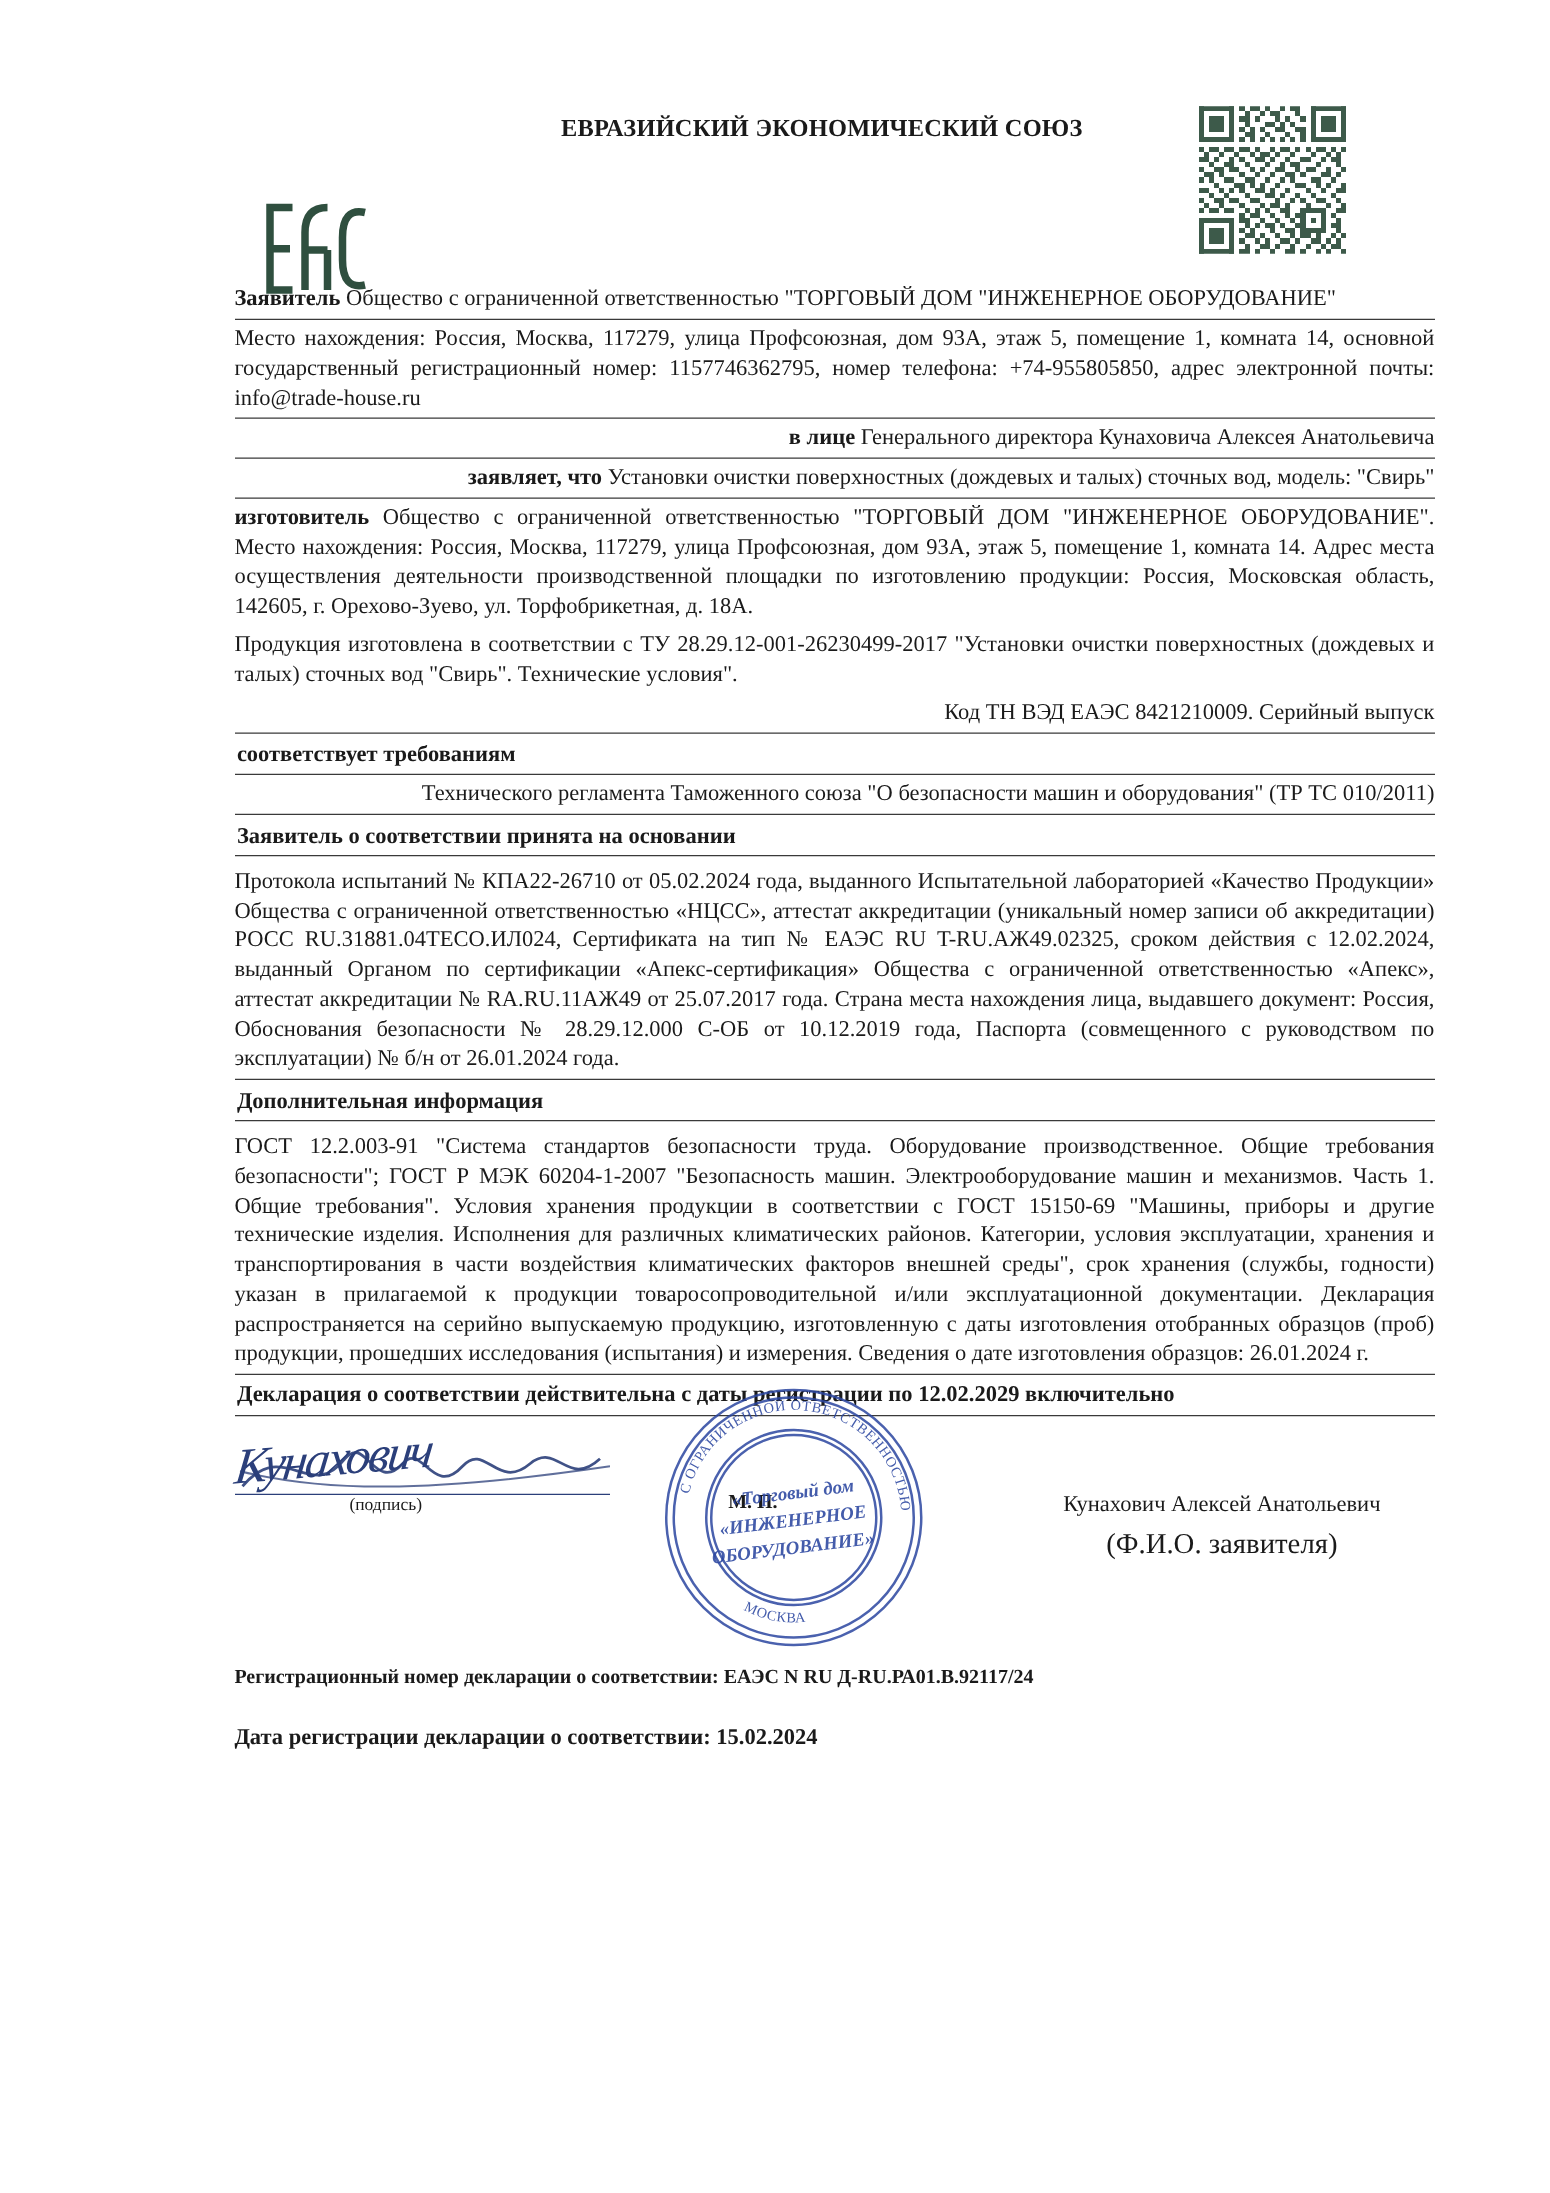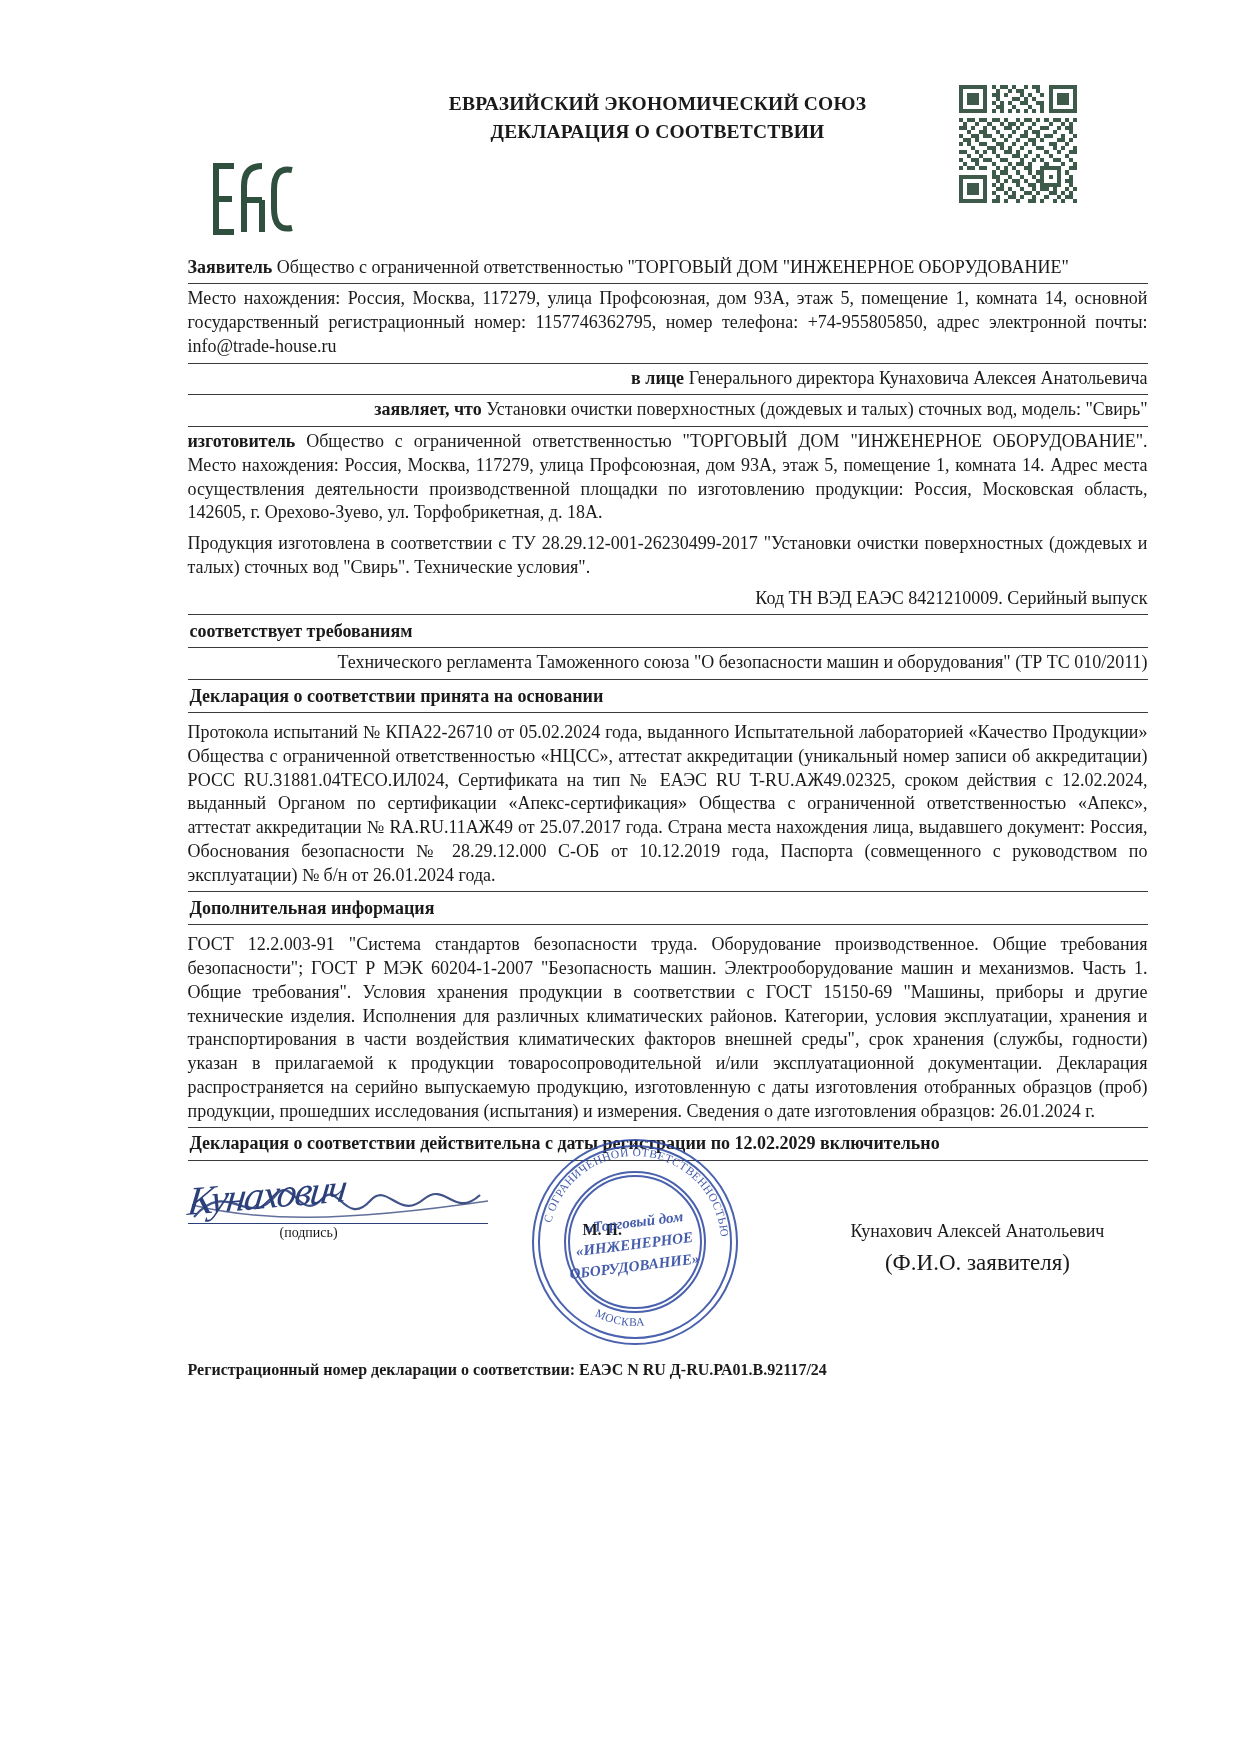--- a/index.html
+++ b/index.html
@@ -424,21 +424,20 @@
         <path d="M54 40 L54 72"></path>
         <path d="M84 10 Q66 6 66 30 L66 48 Q66 72 84 68"></path>
       </g>
     </svg>
   </div>
 
   <div class="content">
 
     <div class="hdr">
       <div>ЕВРАЗИЙСКИЙ ЭКОНОМИЧЕСКИЙ СОЮЗ</div>
-      <div>ДЕКЛАРАЦИЯ О СООТВЕТСТВИИ</div>
     </div>
 
     <div style="height:106px"></div>
 
     <div class="block">
       <b>Заявитель</b>
       <span>Общество с ограниченной ответственностью "ТОРГОВЫЙ ДОМ "ИНЖЕНЕРНОЕ ОБОРУДОВАНИЕ"</span>
     </div>
     <div class="rule"></div>
 
@@ -463,21 +462,21 @@
     </div>
     <div class="block">Продукция изготовлена в соответствии с ТУ 28.29.12-001-26230499-2017 "Установки очистки поверхностных (дождевых и талых) сточных вод "Свирь". Технические условия".</div>
     <div class="block nojust">Код ТН ВЭД ЕАЭС 8421210009. Серийный выпуск</div>
     <div class="rule"></div>
 
     <div class="sec-title">соответствует требованиям</div>
     <div class="rule"></div>
     <div class="block nojust">Технического регламента Таможенного союза "О безопасности машин и оборудования" (ТР ТС 010/2011)</div>
     <div class="rule"></div>
 
-    <div class="sec-title">Декларация о соответствии принята на основании</div>
+    <div class="sec-title">Заявитель о соответствии принята на основании</div>
     <div class="rule"></div>
     <div class="block" style="padding-top:8px">Протокола испытаний № КПА22-26710 от 05.02.2024 года, выданного Испытательной лабораторией «Качество Продукции» Общества с ограниченной ответственностью «НЦСС», аттестат аккредитации (уникальный номер записи об аккредитации) РОСС RU.31881.04ТЕСО.ИЛ024, Сертификата на тип № ЕАЭС RU T-RU.АЖ49.02325, сроком действия с 12.02.2024, выданный Органом по сертификации «Апекс-сертификация» Общества с ограниченной ответственностью «Апекс», аттестат аккредитации № RA.RU.11АЖ49 от 25.07.2017 года. Страна места нахождения лица, выдавшего документ: Россия, Обоснования безопасности № 28.29.12.000 С-ОБ от 10.12.2019 года, Паспорта (совмещенного с руководством по эксплуатации) № б/н от 26.01.2024 года.</div>
     <div class="rule"></div>
 
     <div class="sec-title">Дополнительная информация</div>
     <div class="rule"></div>
     <div class="block" style="padding-top:8px">ГОСТ 12.2.003-91 "Система стандартов безопасности труда. Оборудование производственное. Общие требования безопасности"; ГОСТ Р МЭК 60204-1-2007 "Безопасность машин. Электрооборудование машин и механизмов. Часть 1. Общие требования". Условия хранения продукции в соответствии с ГОСТ 15150-69 "Машины, приборы и другие технические изделия. Исполнения для различных климатических районов. Категории, условия эксплуатации, хранения и транспортирования в части воздействия климатических факторов внешней среды", срок хранения (службы, годности) указан в прилагаемой к продукции товаросопроводительной и/или эксплуатационной документации. Декларация распространяется на серийно выпускаемую продукцию, изготовленную с даты изготовления отобранных образцов (проб) продукции, прошедших исследования (испытания) и измерения. Сведения о дате изготовления образцов: 26.01.2024 г.</div>
     <div class="rule"></div>
 
     <div class="valid-line">Декларация о соответствии  действительна с даты регистрации по 12.02.2029 включительно</div>
@@ -518,15 +517,16 @@
         </svg>
       </div>
 
       <svg style="position:absolute;left:0;top:0;width:420px;height:90px">
         <path d="M6 52 C 40 12, 60 66, 88 30 C 104 10, 112 58, 134 34 C 150 16, 158 62, 182 36 C 200 16, 210 56, 236 34 C 258 16, 266 54, 292 30" fill="none" stroke="#2b3f7a" stroke-width="2.2" opacity="0.9"></path>
         <path d="M4 40 C 70 56, 150 58, 300 36" fill="none" stroke="#2b3f7a" stroke-width="1.6" opacity="0.75"></path>
       </svg>
     </div>
 
     <div class="reg-line">Регистрационный номер декларации о соответствии: ЕАЭС N RU Д-RU.РА01.В.92117/24</div>
+    <div class="reg-line2">Дата регистрации декларации о соответствии: 15.02.2024</div>
 
   </div>
 </div>
 
 </body></html>

